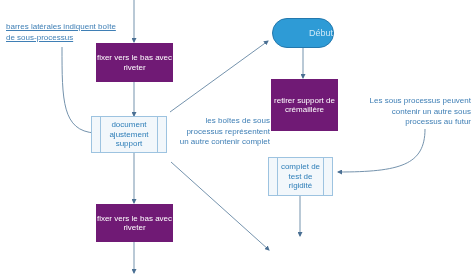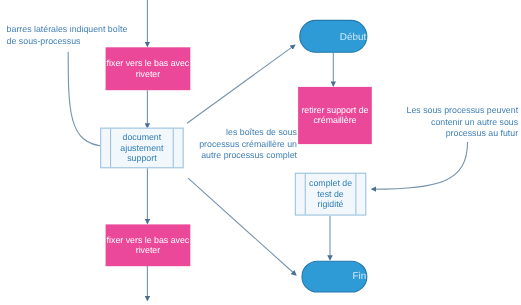--- a/index.html
+++ b/index.html
@@ -26,21 +26,21 @@
     position: absolute;
     box-sizing: border-box;
     display: flex;
     align-items: center;
     justify-content: flex-end;
     text-align: center;
     line-height: 1.18;
     z-index: 2;
   }
   .node-process {
-    background: #ec4899;
+    background: #701a75;
     color: #ffffff;
     font-size: 8px;
   }
   .node-terminator {
     background: #2E9BD6;
     color: #cfe8f7;
     font-size: 9px;
     border-radius: 999px;
     border: 1px solid #2478ad;
   }
@@ -121,29 +121,26 @@
   <div class="node node-process" style="left:271px; top:79px; width:67px; height:52px;">
     <span>retirer support de crémaillère</span>
   </div>
 
   <div class="node node-subprocess" style="left:268px; top:157px; width:65px; height:39px;">
     <span class="bar left"></span>
     <span class="bar right"></span>
     <span class="sp-label">complet de test de rigidité</span>
   </div>
 
-  <div class="node node-terminator" style="left:274px; top:237px; width:60px; height:29px;">
-    <span>Fin</span>
-  </div>
 
-  <div class="annot left" style="left:6px; top:22px; width:115px;">
+  <div class="annot left" style="left:6px; top:22px; width:115px;text-decoration:underline;">
     <span>barres latérales indiquent boîte de sous-processus</span>
   </div>
 
   <div class="annot center" style="left:178px; top:116px; width:92px;">
-    <span>les boîtes de sous processus crémaillère un autre processus complet</span>
+    <span>les boîtes de sous processus représentent un autre contenir complet</span>
   </div>
 
   <div class="annot center" style="left:363px; top:96px; width:108px;">
     <span>Les sous processus peuvent contenir un autre sous processus au futur</span>
   </div>
 
 </div>
 
 </body></html>

